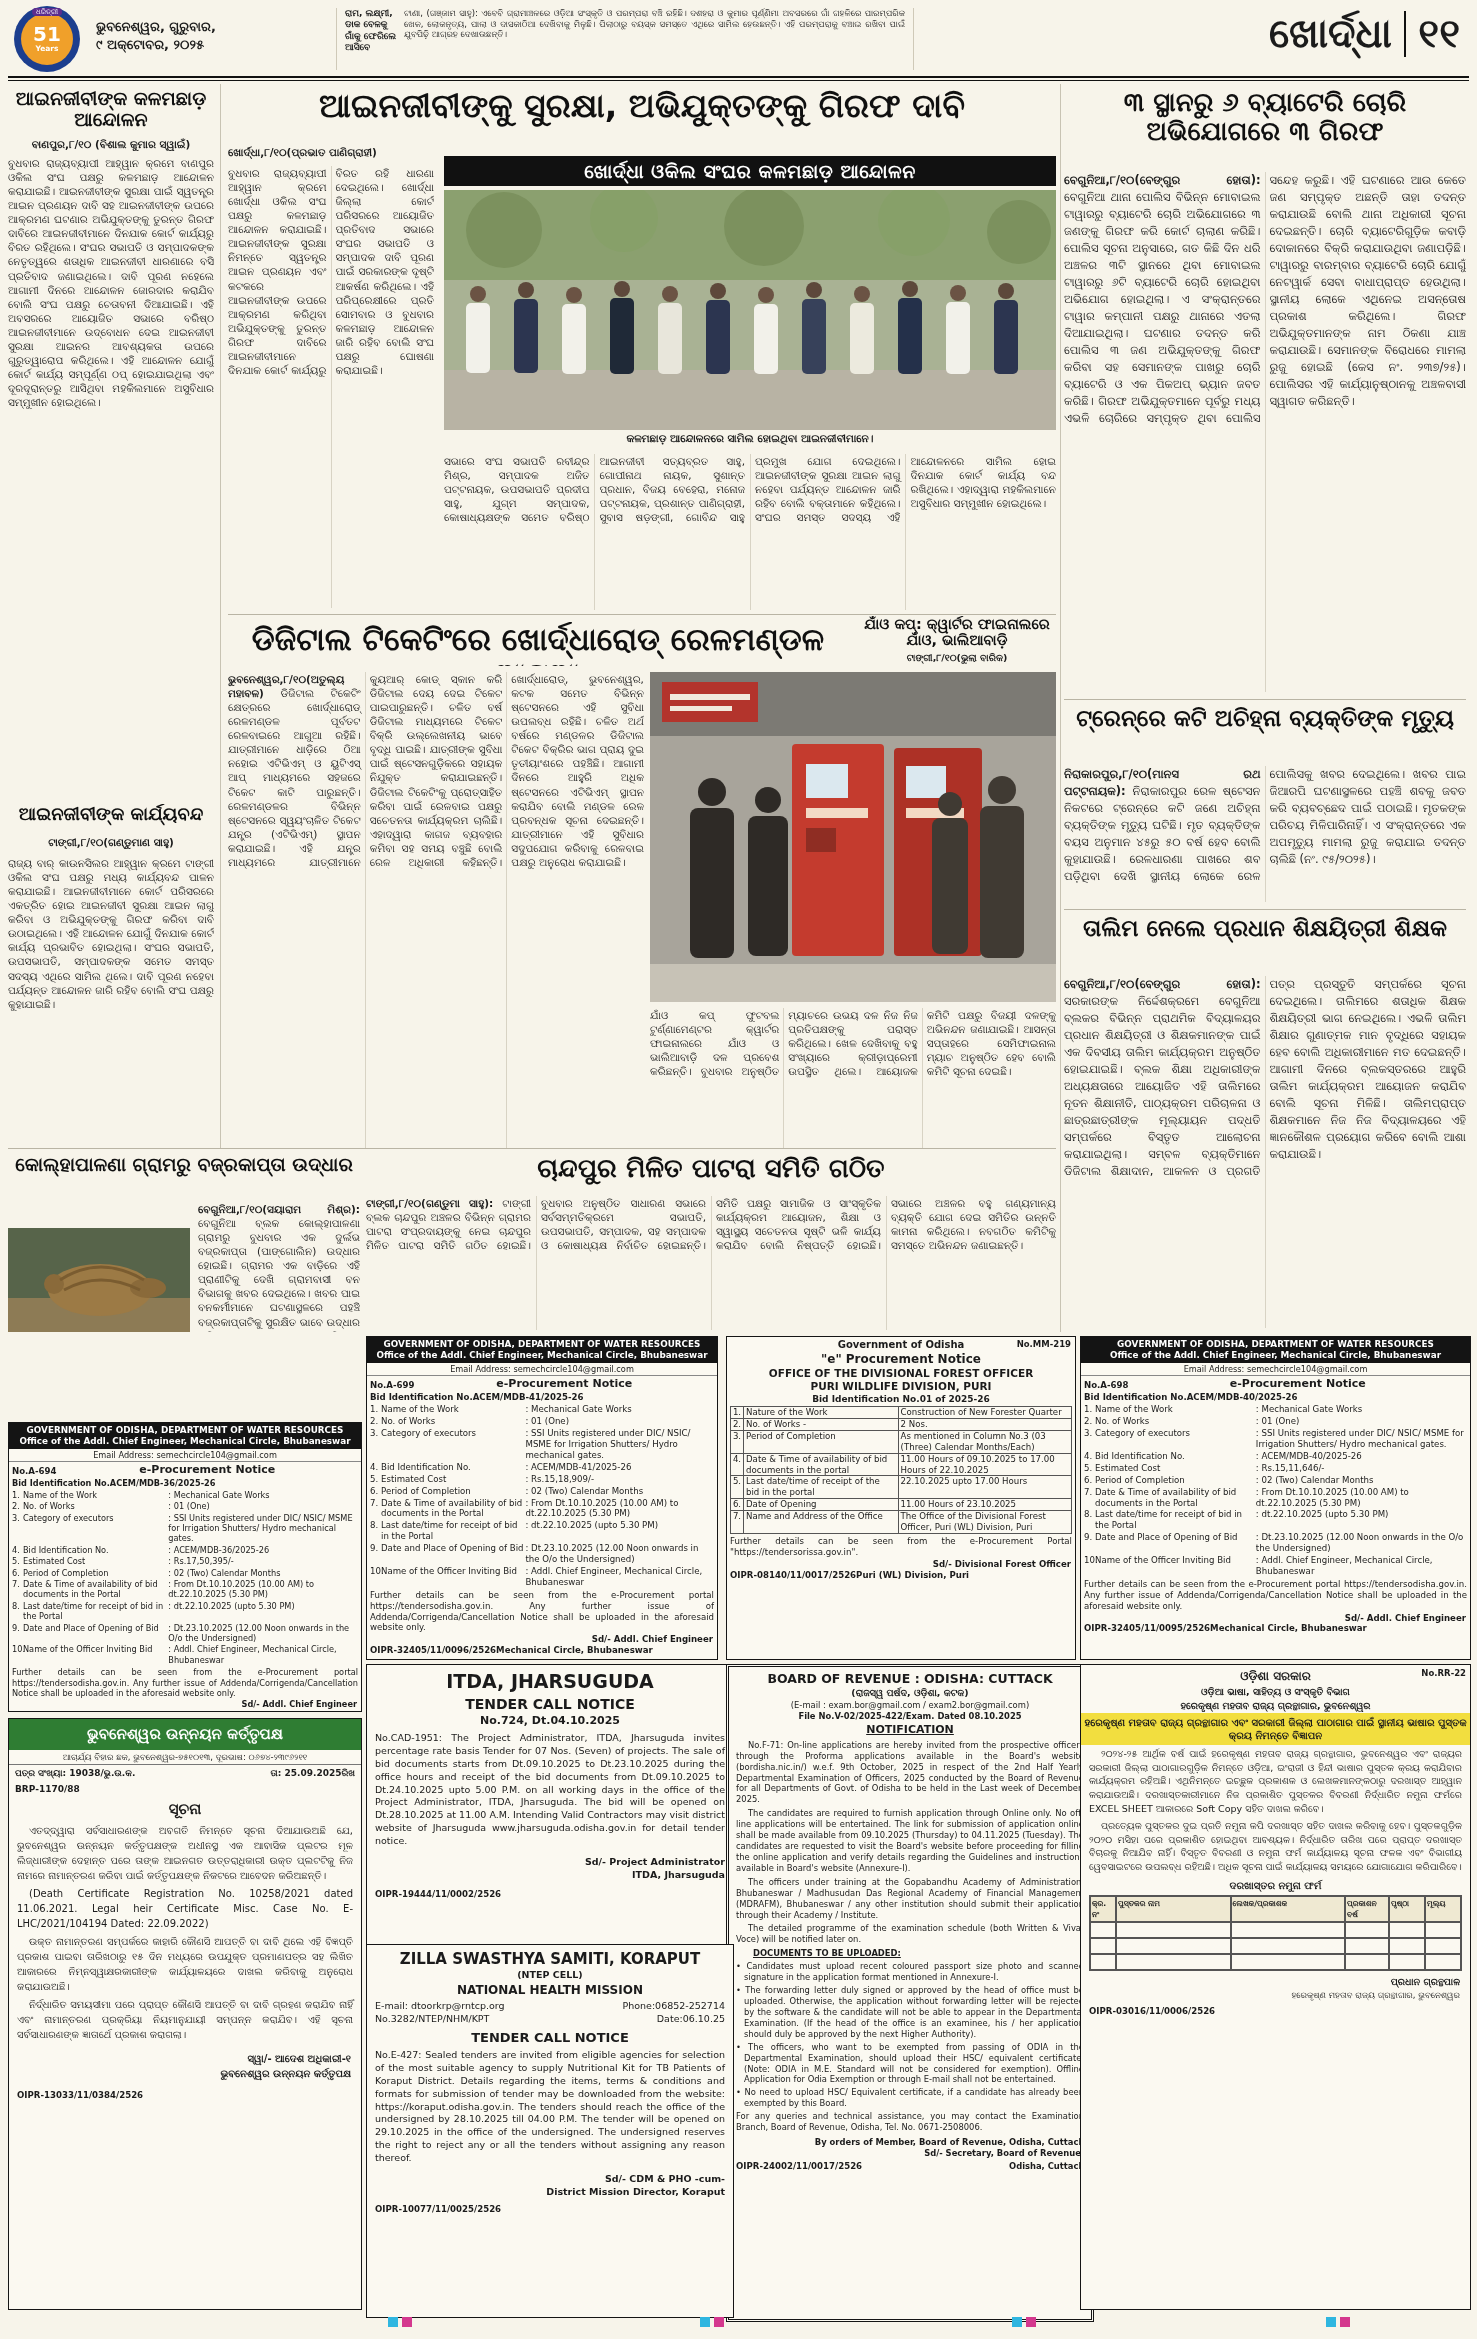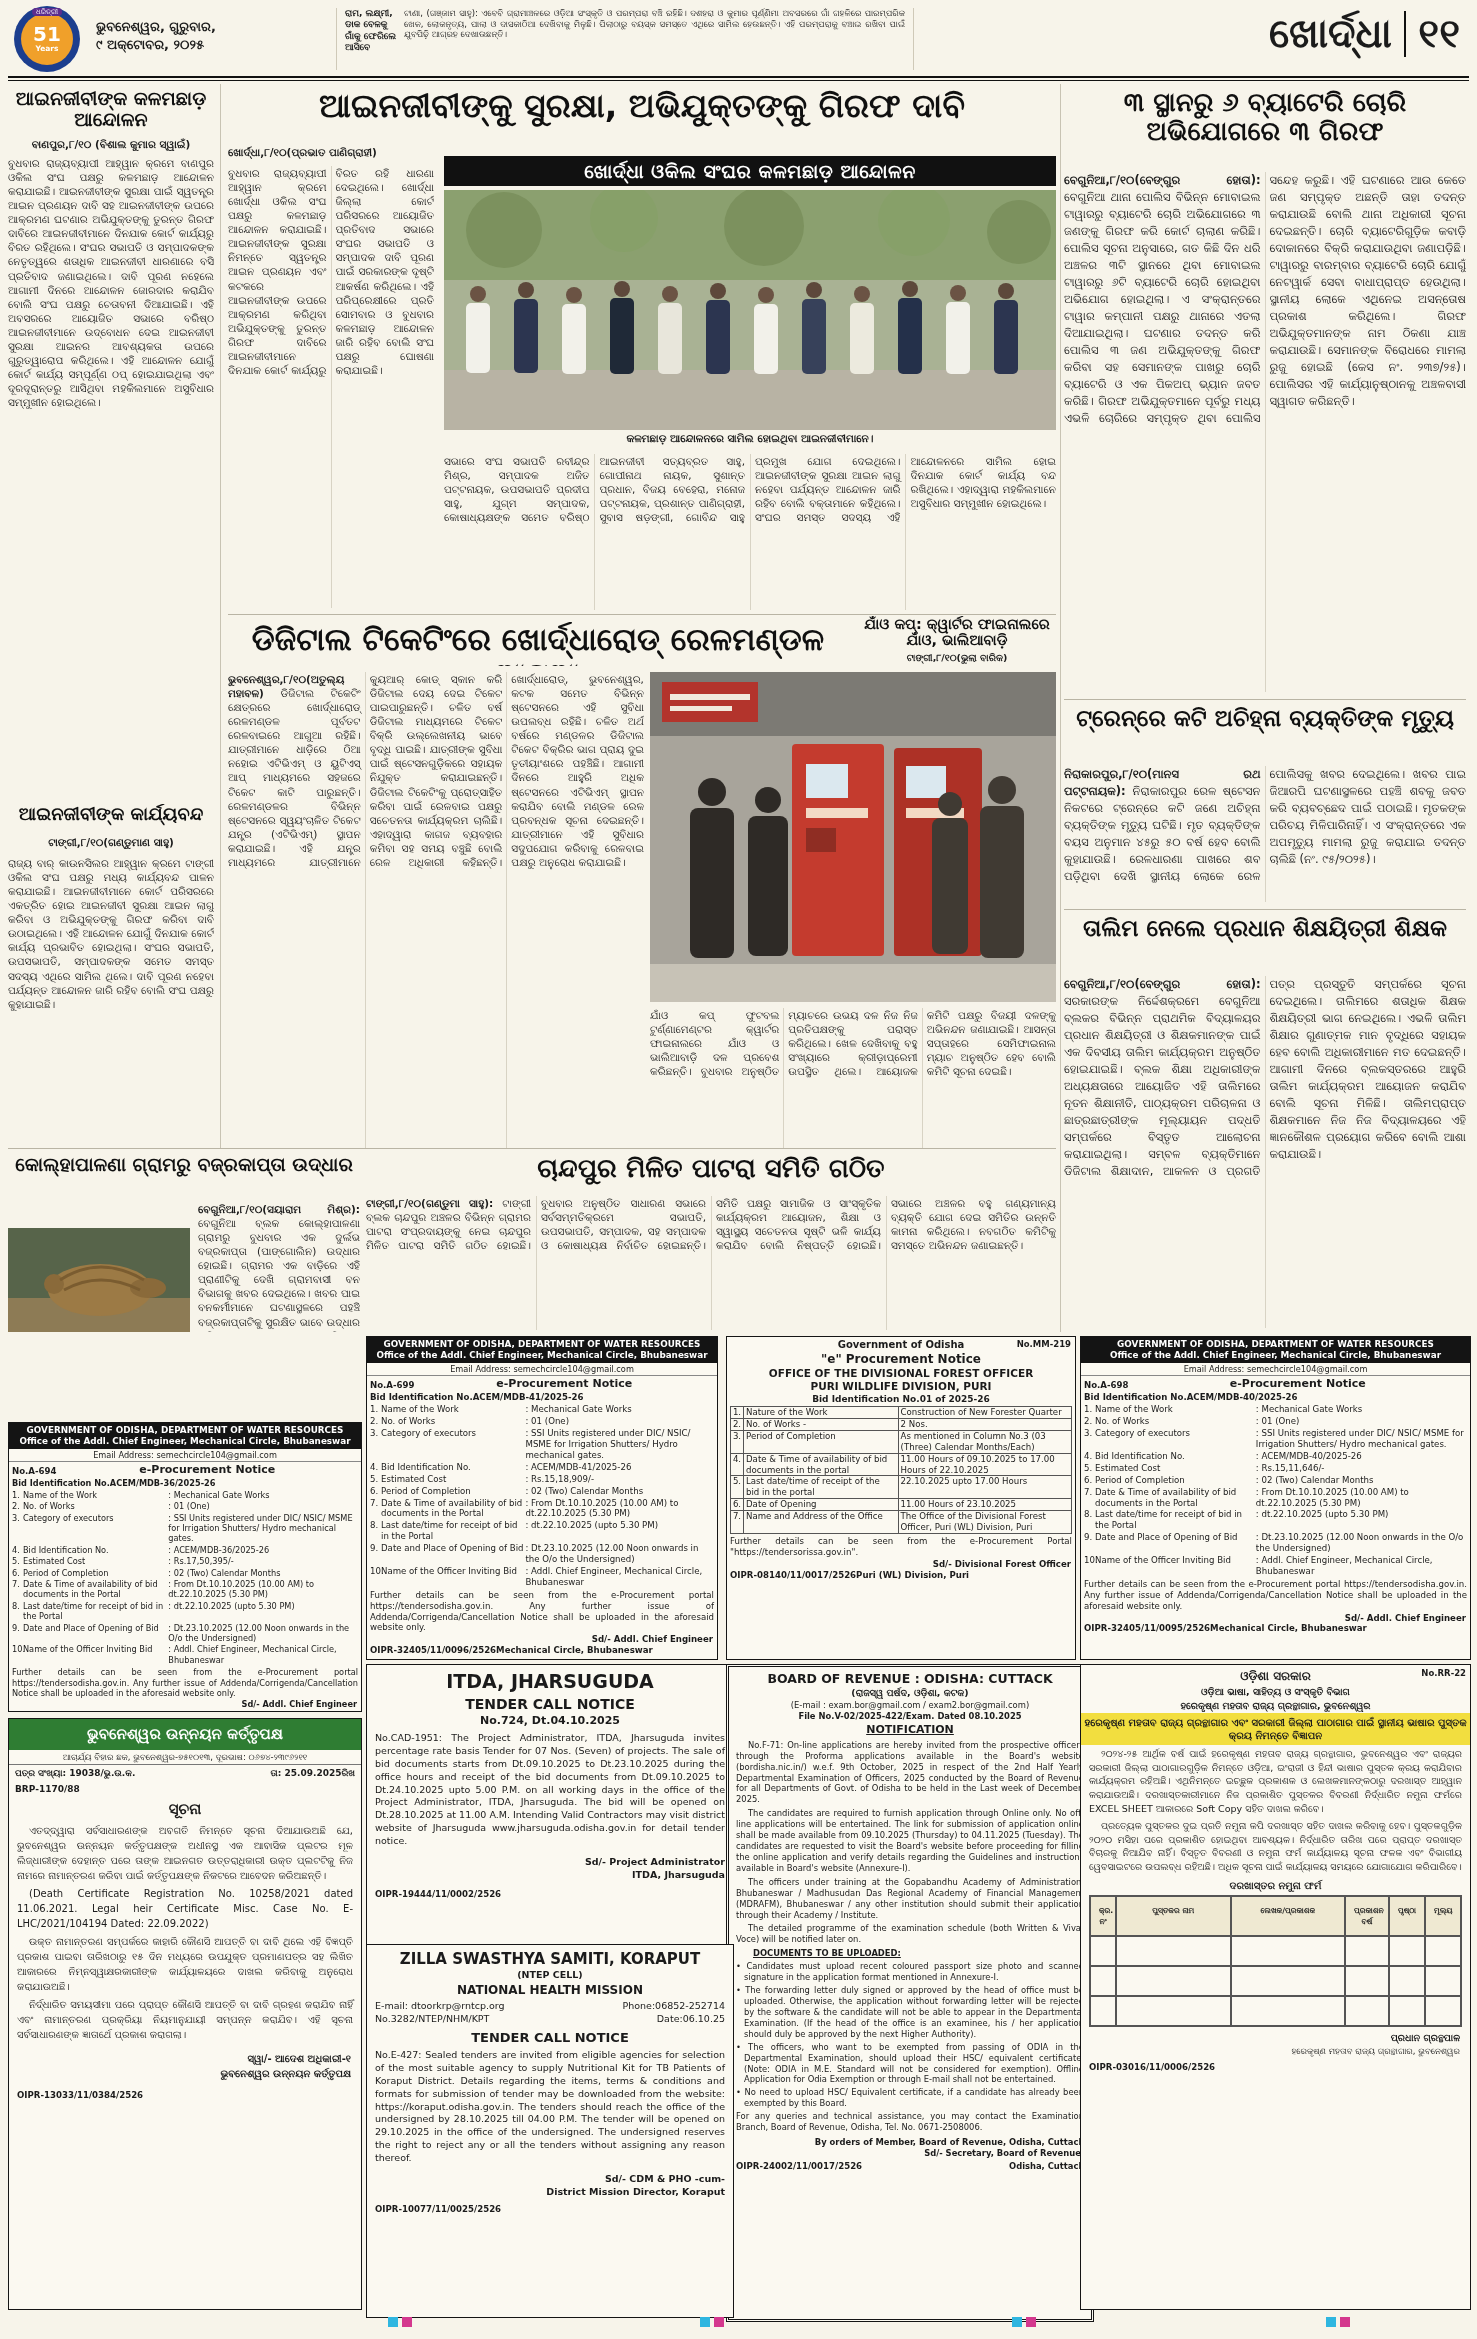--- a/index.html
+++ b/index.html
@@ -65,21 +65,21 @@
   .box{border:1.5px solid #151515;background:#fbf9f1;overflow:hidden}
   .dbox{border:3px double #151515;background:#fbf9f1;overflow:hidden}
   .para{text-align:justify;margin:0 0 3px;text-indent:12px}
   .bullet{text-align:justify;margin:0 0 2px;padding-left:8px}
   .bullet::before{content:"• ";margin-left:-8px}
   .corner{position:absolute;top:2px;right:4px;font-weight:bold;font-size:8.5px}
   .flexrow{display:flex;justify-content:space-between}
   .bda-head{background:#2f7d33;color:#fff;font-weight:bold;text-align:center;font-size:15px;padding:4px 2px}
   .rr-banner{background:#f2de3f;font-weight:bold;text-align:center;font-size:10px;padding:3px;line-height:1.3}
   .rtable{display:grid;grid-template-columns:26px 1fr 1fr 44px 36px 36px;border:1px solid #555;font-size:7.6px}
-  .rcell{border:1px solid #555;min-height:12px;padding:8px;text-align:center;overflow:hidden}
+  .rcell{border:1px solid #555;min-height:12px;padding:1px;overflow:hidden}
   .rhead{font-weight:bold;background:#efe9d2}
   .mark{position:absolute;width:10px;height:10px}
   .oipr{font-weight:bold;font-size:8.6px}
   .signblock{text-align:right;font-weight:bold}
 </style>
 </head>
 <body>
 
 <div class="abs" style="left:14px;top:6px">
   <div class="logo">

